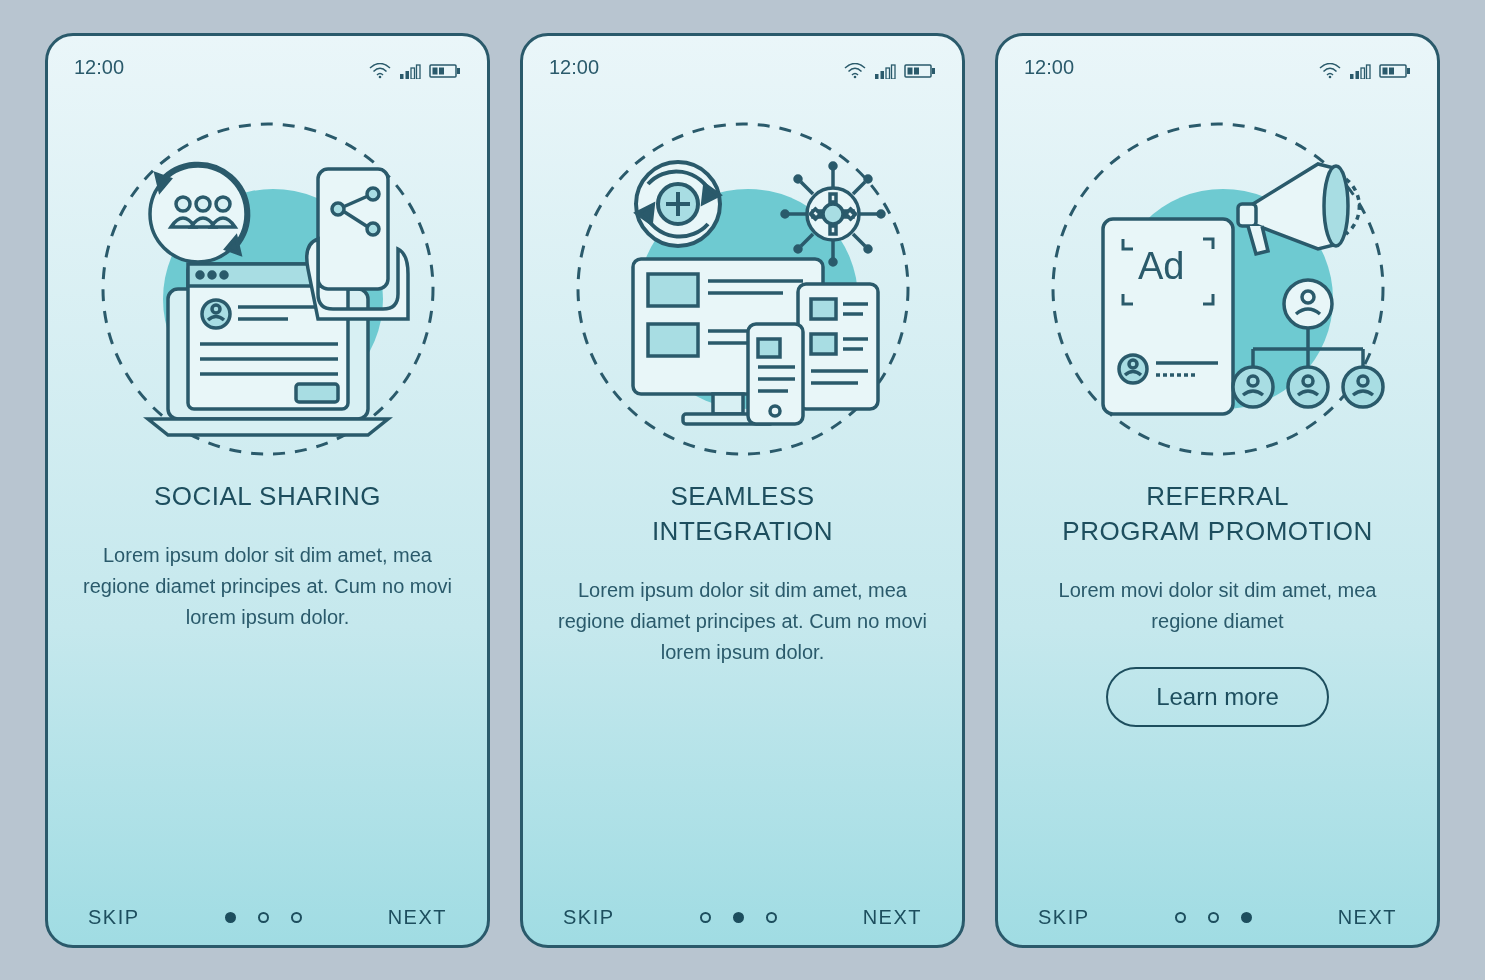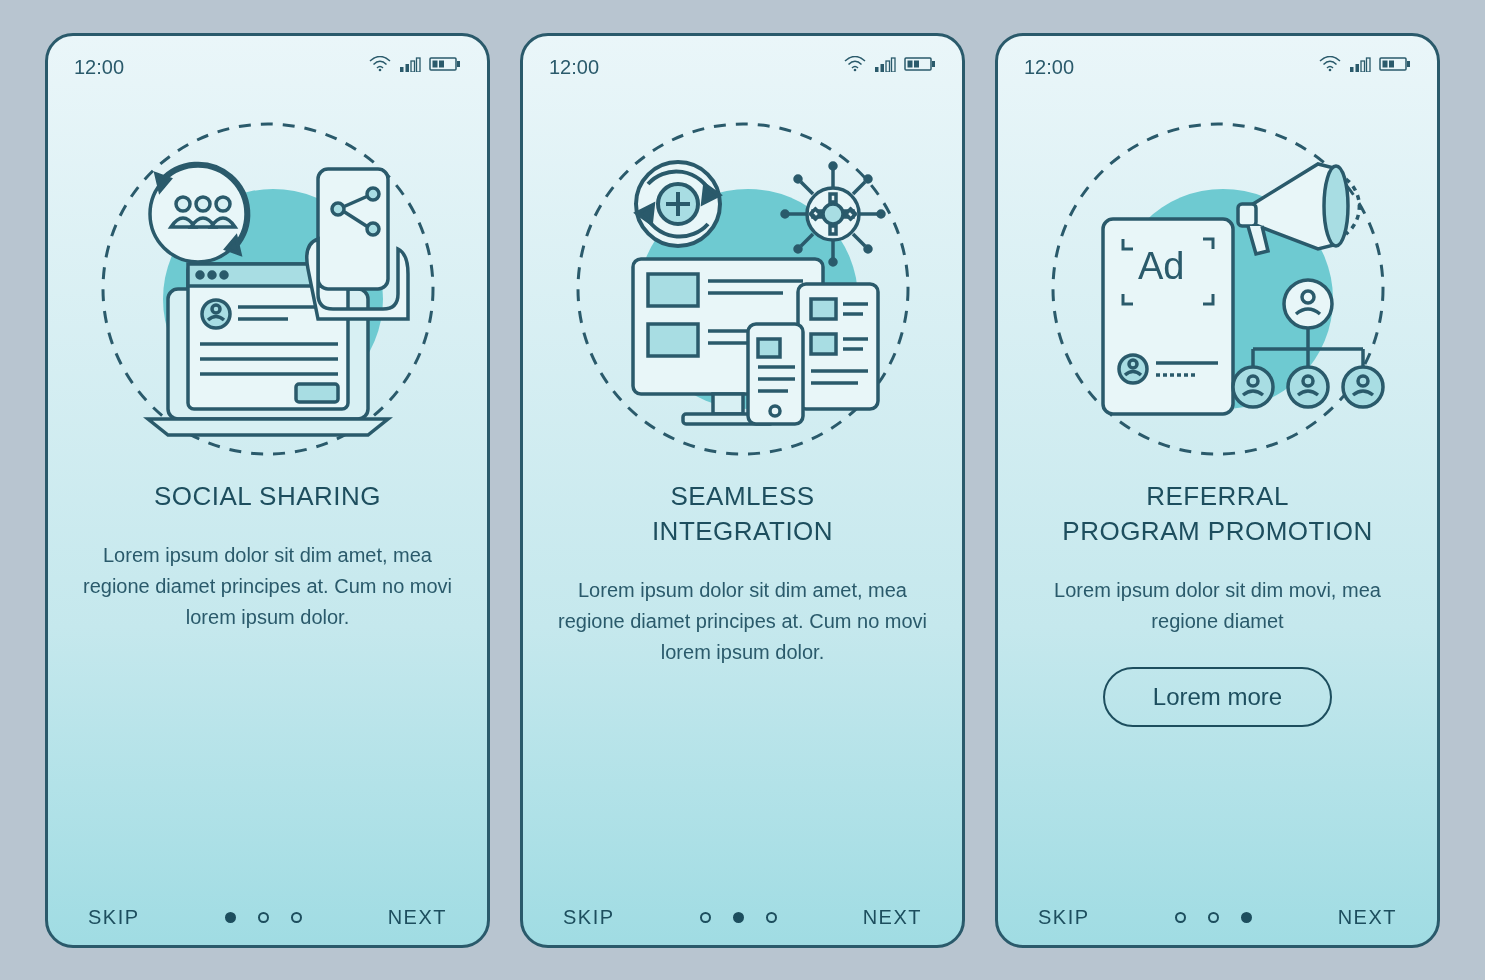--- a/index.html
+++ b/index.html
@@ -1,18 +1,18 @@
 <!DOCTYPE html>
 <html><head>
 <meta charset="utf-8">
 <style>
 *{box-sizing:border-box;margin:0;padding:0}
 body{background:#b8c5d0;width:1485px;height:980px;font-family:Arial,Helvetica,sans-serif;display:flex;justify-content:center;align-items:center;gap:30px}
 .phone{width:445px;height:915px;border-radius:28px;border:3px solid #2a5a6b;background:linear-gradient(180deg,#eaf6f9 0%,#c5e8ed 65%,#a0dce3 100%);position:relative;overflow:hidden;display:flex;flex-direction:column}
-.status-bar{display:flex;justify-content:space-between;align-items:flex-start;padding:20px 26px 10px}
+.status-bar{display:flex;justify-content:space-between;align-items:flex-end;padding:20px 26px 10px}
 .time{color:#2a5a6b;font-size:20px;font-weight:400}
 .status-icons{display:flex;gap:8px;align-items:center}
 .status-icons svg{display:block}
 .illustration{flex:0 0 auto;display:flex;justify-content:center;align-items:flex-start;padding:20px 0 10px}
 .content{text-align:center;padding:0 32px;flex:1}
 .title{font-size:26px;color:#1d4e5e;text-transform:uppercase;letter-spacing:0.5px;font-weight:400;line-height:1.35;margin-bottom:26px}
 .body-text{font-size:20px;line-height:1.55;color:#2a5a6b;margin-bottom:30px}
 .learn-btn{display:inline-block;border:2px solid #1d4e5e;border-radius:40px;padding:14px 48px;color:#1d4e5e;font-size:24px;background:transparent;cursor:pointer}
 .footer{display:flex;justify-content:space-between;align-items:center;padding:0 40px 16px}
 .skip,.next{color:#1d4e5e;font-size:20px;letter-spacing:1.5px;font-weight:500;cursor:pointer}
@@ -288,22 +288,22 @@
           <circle cx="270" cy="272" r="5" fill="none"></circle>
           <path d="M260 286 Q270 278 280 286" fill="none"></path>
         <circle cx="325" cy="278" r="20" fill="#a8dde3"></circle>
           <circle cx="325" cy="272" r="5" fill="none"></circle>
           <path d="M315 286 Q325 278 335 286" fill="none"></path>
       </g>
     </svg>
   </div>
   <div class="content">
     <h2 class="title"><span>Referral<br>program promotion</span></h2>
-    <p class="body-text">Lorem ipsum dolor sit dim movi, mea regione diamet</p>
-    <button class="learn-btn">Lorem more</button>
+    <p class="body-text">Lorem movi dolor sit dim amet, mea regione diamet</p>
+    <button class="learn-btn">Learn more</button>
   </div>
   <div class="footer">
     <span class="skip">SKIP</span>
     <span class="dots">
       <span class="dot"></span>
       <span class="dot"></span>
       <span class="dot active"></span>
     </span>
     <span class="next">NEXT</span>
   </div>

